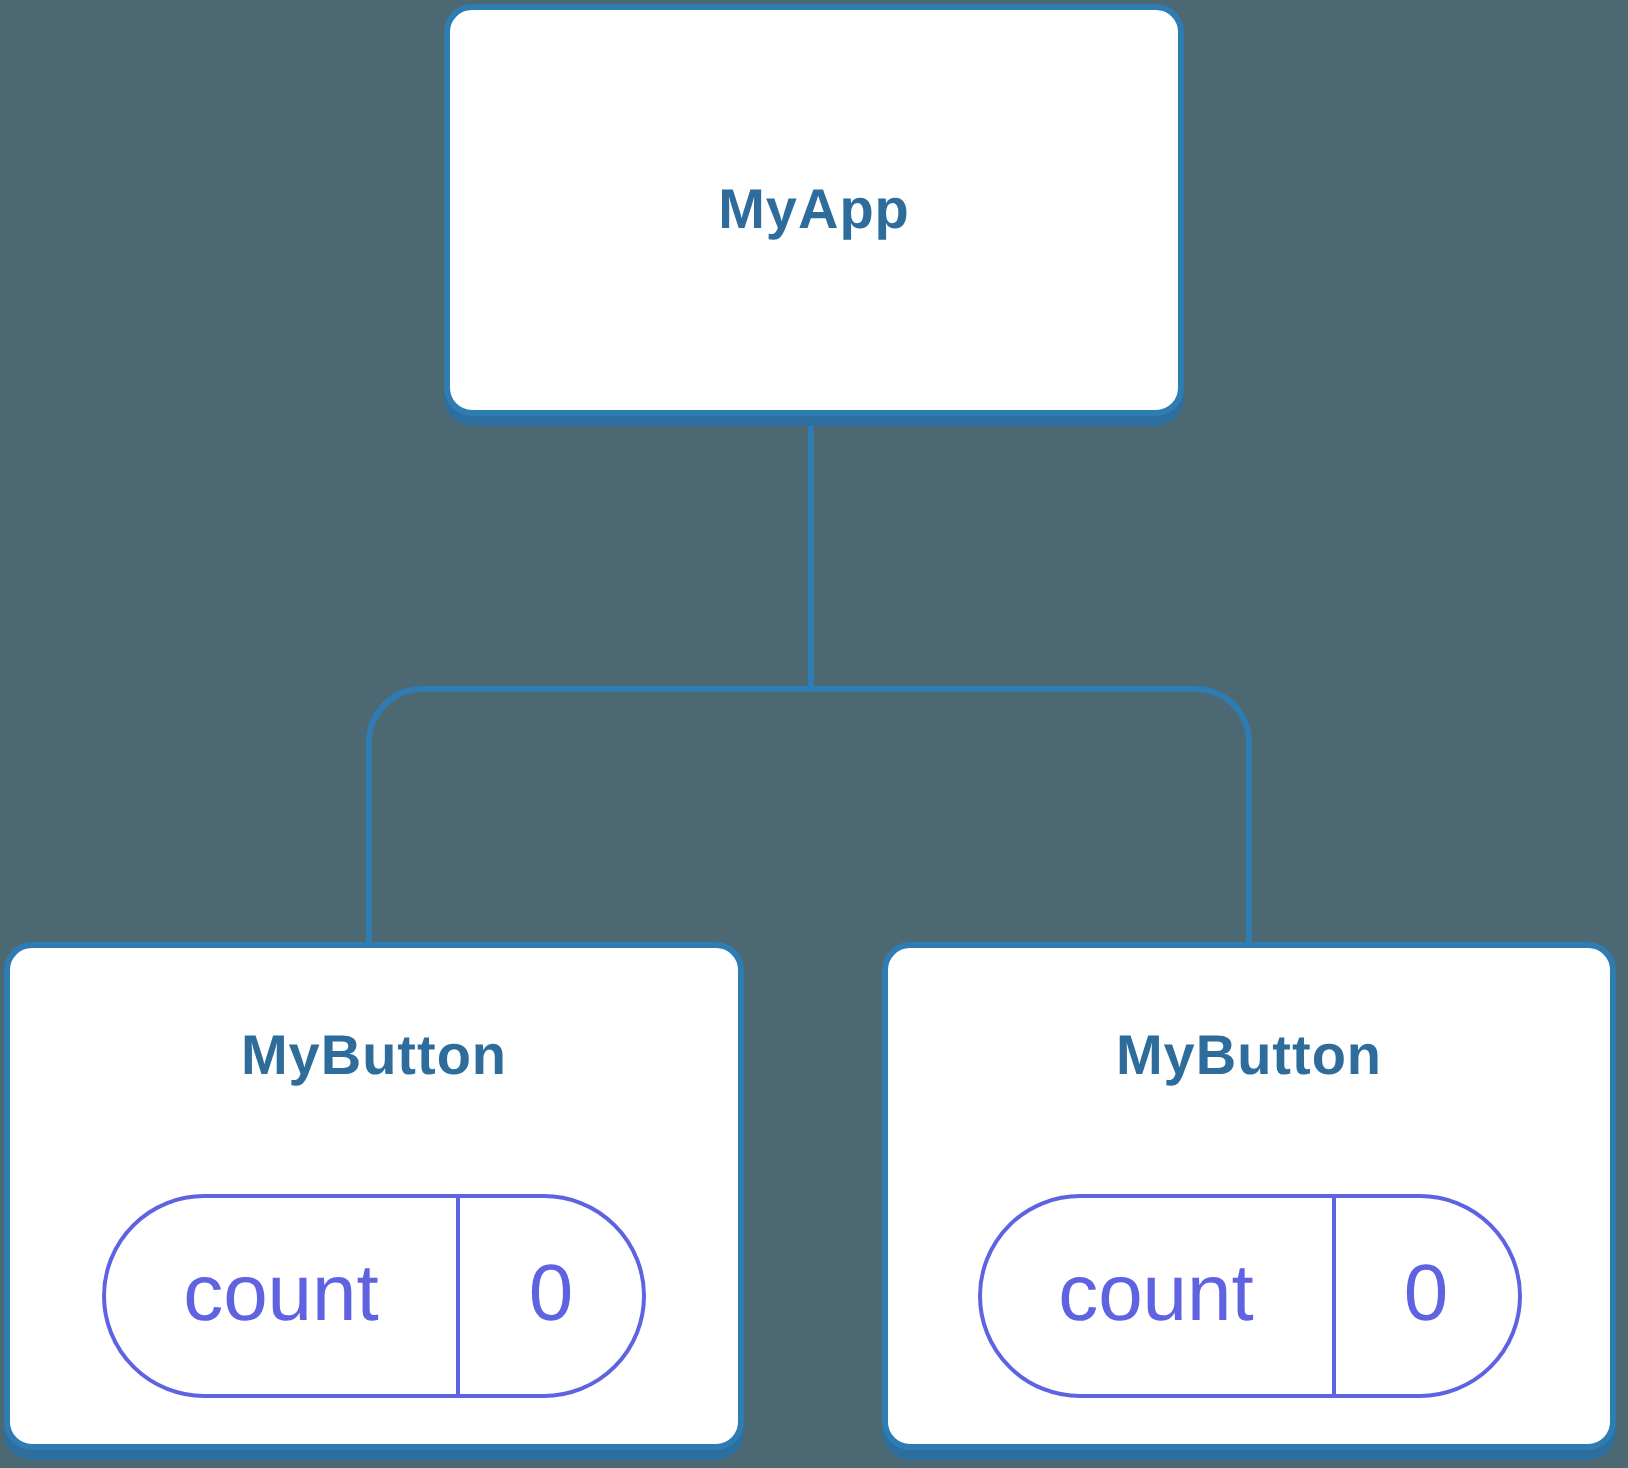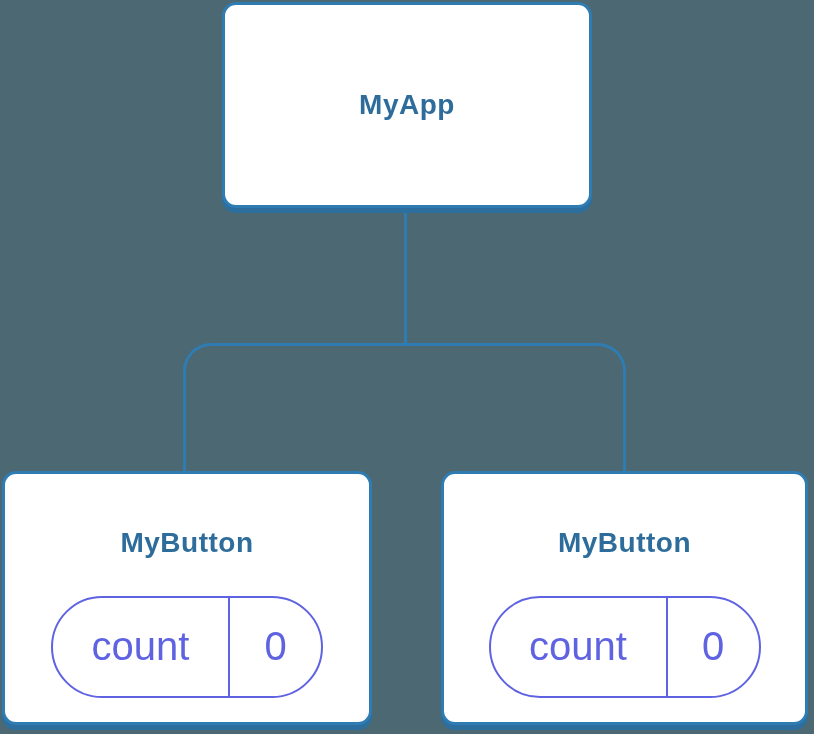--- a/index.html
+++ b/index.html
@@ -49,25 +49,25 @@
   }
   .node-child{top:471px;width:370px;height:254px;}
   .node-child-left{left:2px;}
   .node-child-right{left:441px;width:367px;}
 
   .node-label{
     font-size:28px;font-weight:600;letter-spacing:.5px;
     color:var(--heading-text);
     line-height:50px;
   }
-  .node-child .node-label{margin-top:44px;}
+  .node-child .node-label{margin-top:29px;}
 
   
   .pill{
-    margin-top:28px;
+    margin-top:44px;
     box-sizing:border-box;
     width:272px;height:102px;
     border:2.5px solid var(--state-accent);
     border-radius:51px;
     display:flex;align-items:stretch;
     color:var(--state-accent);
     font-size:40px;
     background:var(--node-fill);
   }
   .pill-key{

